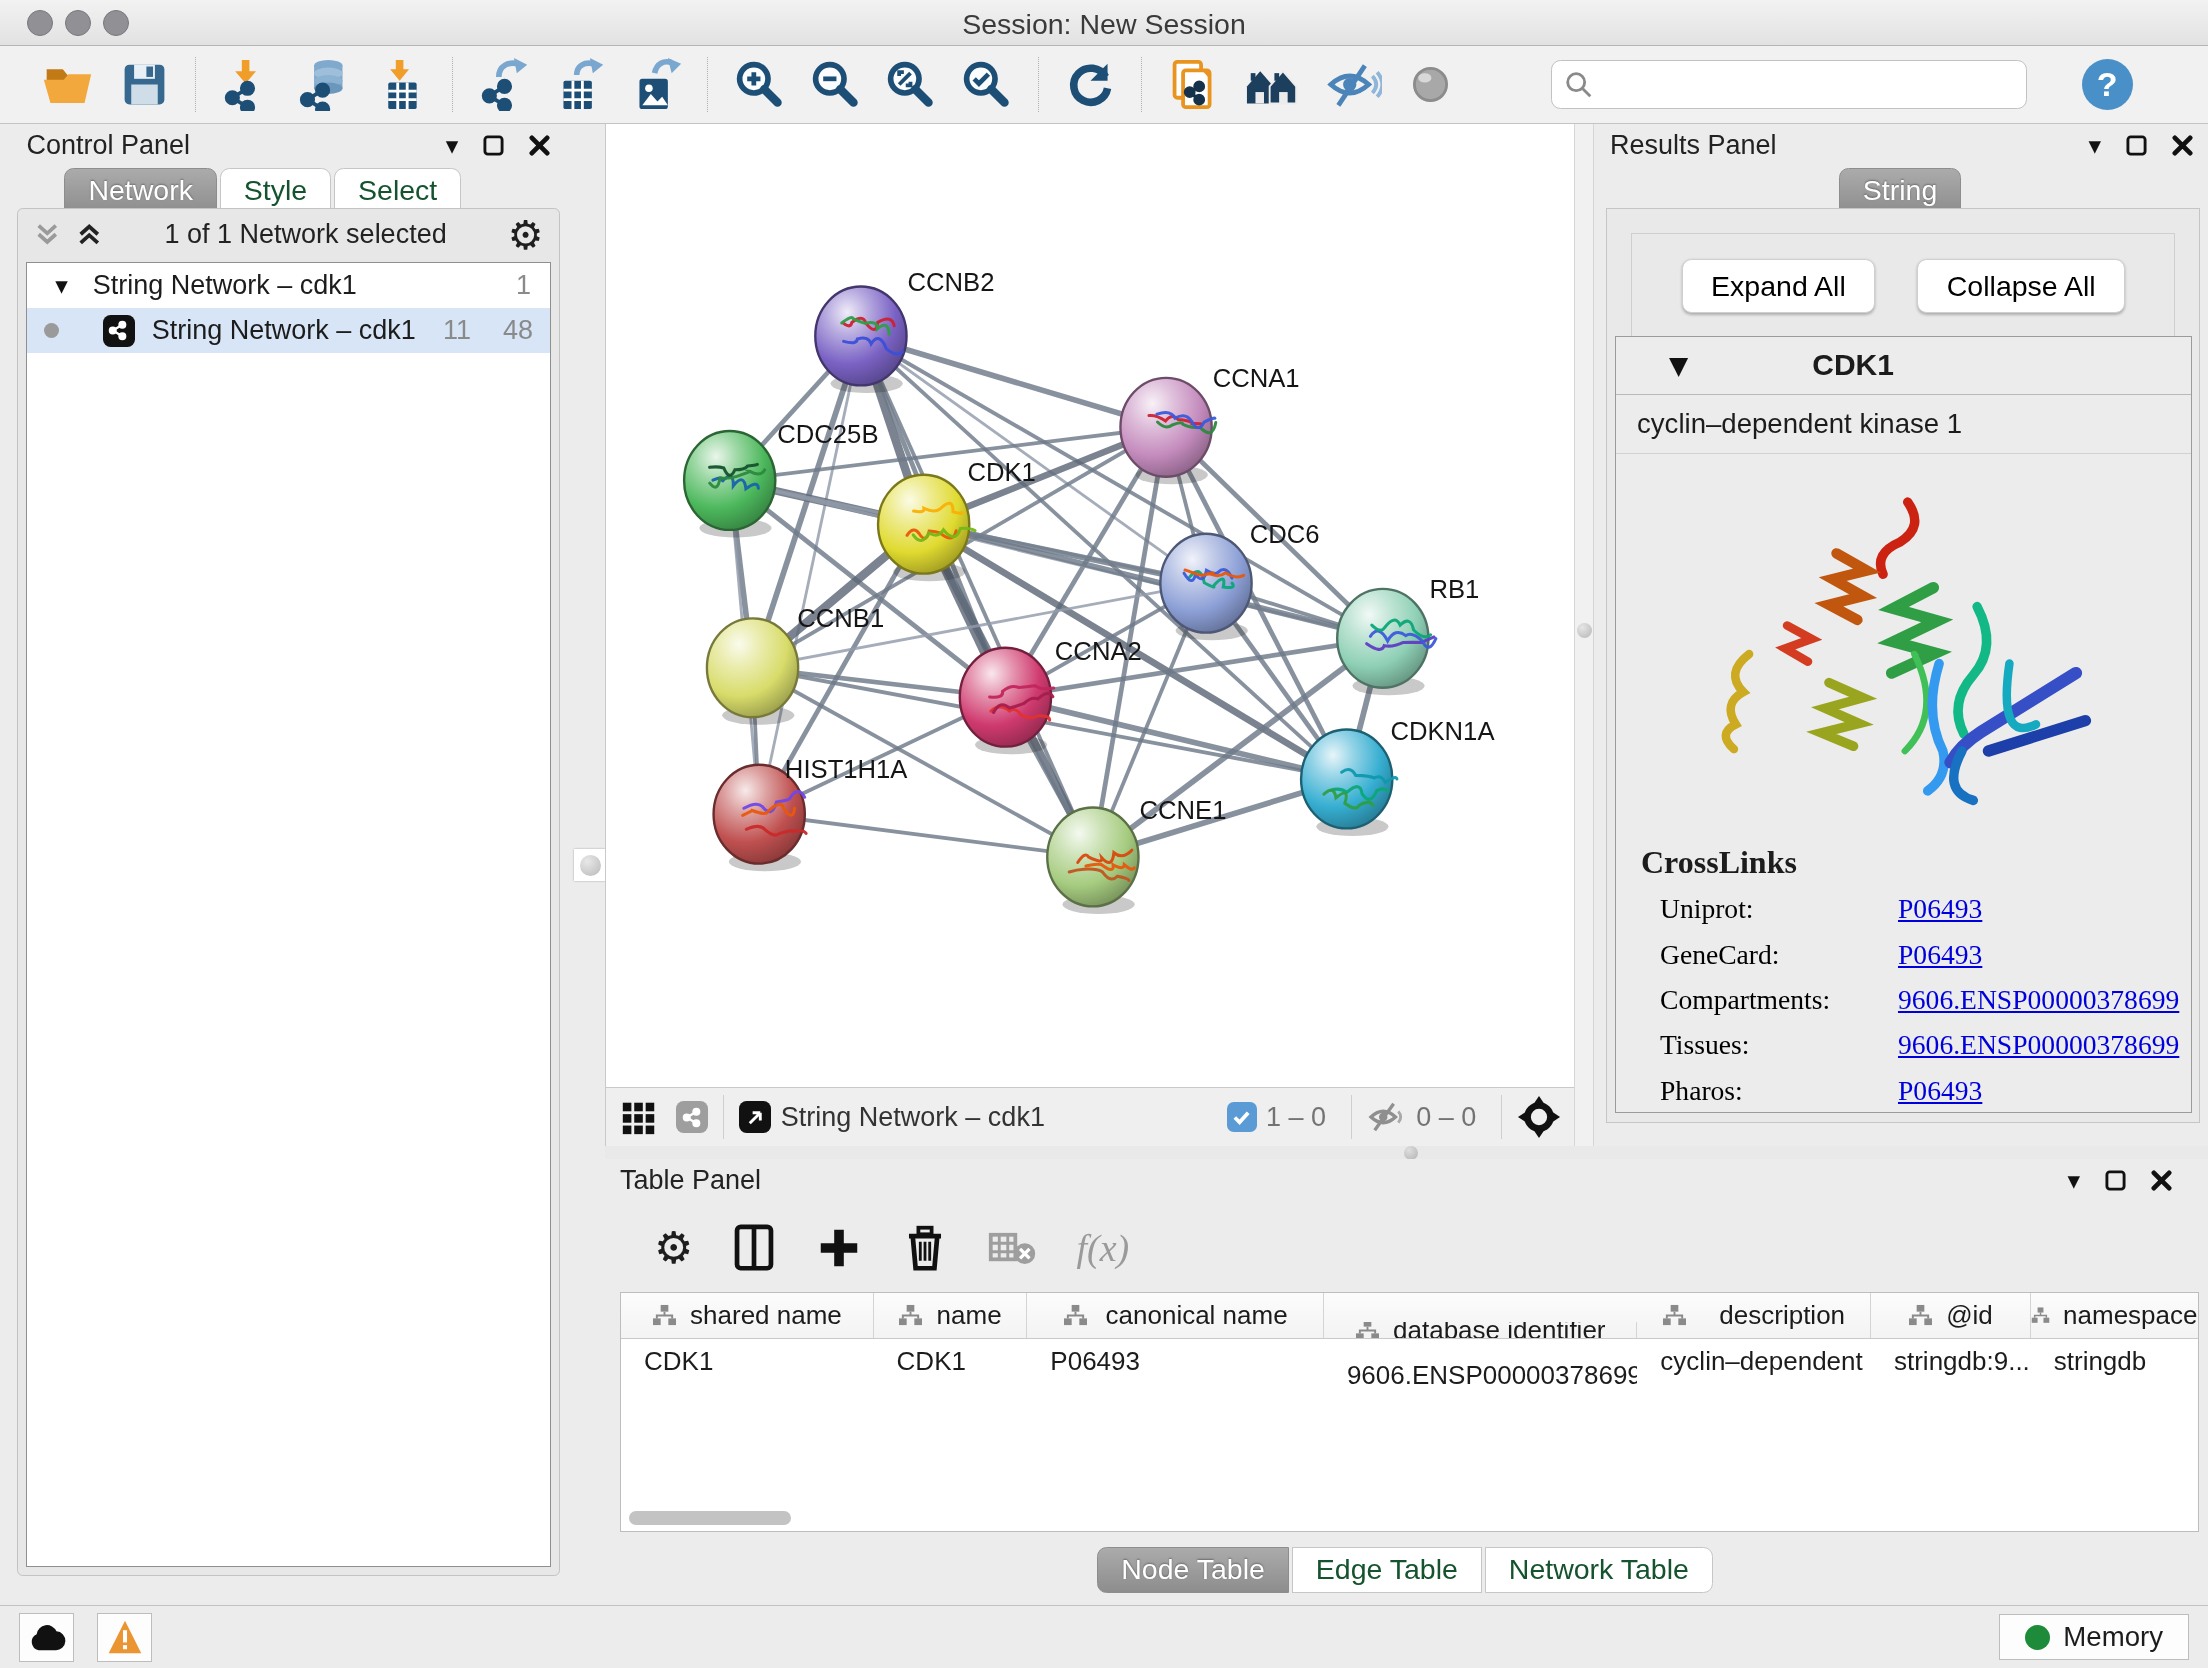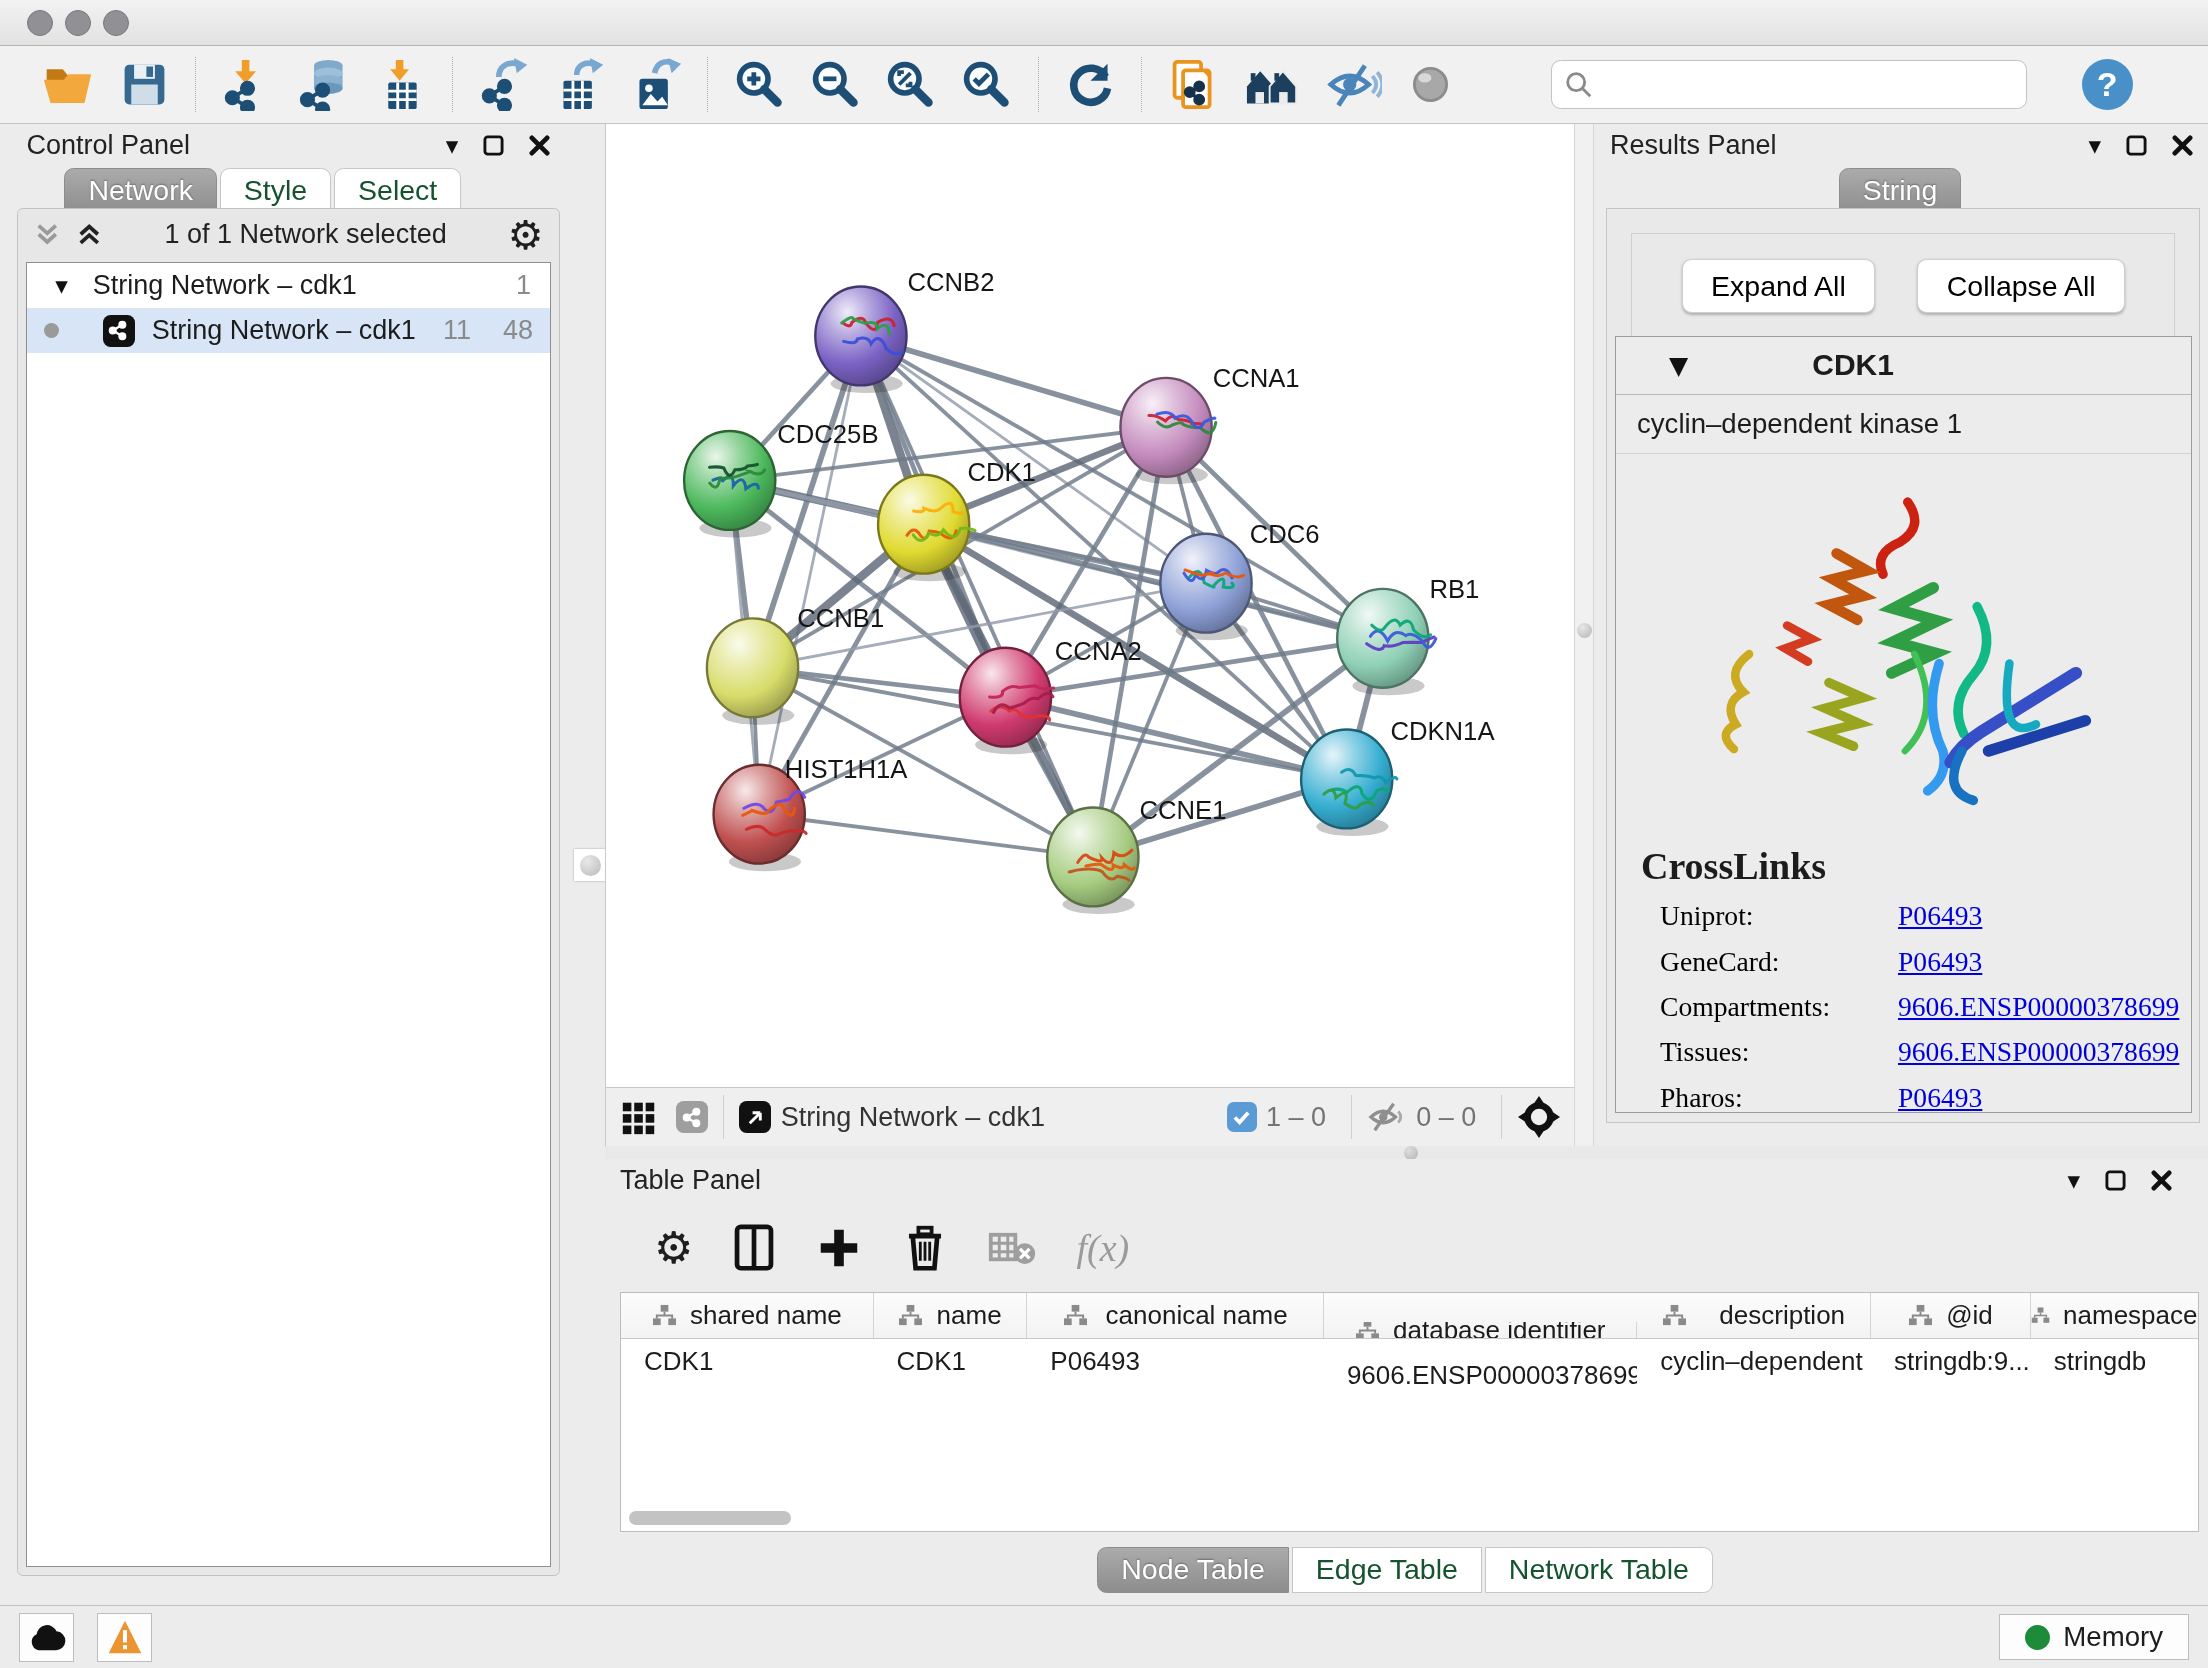--- a/index.html
+++ b/index.html
@@ -77,21 +77,21 @@
   .rp-btn { background:#fff; border:1px solid #cfcfcf; border-radius:9.5px; box-shadow:0 1.9px 2.9px rgba(0,0,0,.25);
     font-size:28.5px; padding:9.5px 28.5px; }
   #rp-section { position:absolute; left:7.6px; right:7.6px; top:127px; bottom:9.5px; border:1.9px solid #9b9b9b;
     background:#ececec; overflow:hidden; }
   #rp-sec-head { display:flex; align-items:center; padding:11.4px 0 11.4px 53px; }
   #rp-gene { font-size:30px; font-weight:bold; margin-left:124px; }
   #rp-sec-body { border-top:1px solid #b9b9b9; }
   #rp-desc { border:1px solid #d2d2d2; border-width:0 0 1px 0; padding:13.3px 0 13.3px 21px; font-size:27.6px; }
   #protein-img { margin:11.4px auto 0; }
   .serif { font-family:"Liberation Serif",serif; }
-  #xl-title { font-size:38px; font-weight:bold; padding:17px 0 5.7px 25px; }
+  #xl-title { font-size:32px; font-weight:bold; padding:17px 0 5.7px 25px; }
   .xrow { display:flex; font-size:27.6px; padding:6.7px 0 6.7px 44px; }
   .xlabel { width:238px; color:#000000; }
   .xlink { color:#0000dd; text-decoration:underline; }
 
   
   #hsplit { position:absolute; left:605px; top:1146px; right:0; height:13.3px; background:#e9e9e9; }
   #hsplit i { position:absolute; left:799px; top:0; width:14.3px; height:14.3px; border-radius:50%;
     background:radial-gradient(circle at 35% 30%, #dedede, #b2b2b2); }
 
   
@@ -119,20 +119,21 @@
 
   .gear { font-family:"DejaVu Sans",sans-serif; font-size:40px; color:#1e1e1e; line-height:1; }
 </style>
 </head>
 <body>
 
 <div id="titlebar">
   <span class="light" style="left:27px"></span>
   <span class="light" style="left:65px"></span>
   <span class="light" style="left:103px"></span>
+  <div id="window-title">Session: New Session</div>
 </div>
 
 <div id="toolbar">
   <button class="tbtn">
     <svg width="55" height="53" viewBox="0 0 56 56">
       <path d="M6 12h17l5 6h22v6H6z" fill="#c27a16"></path>
         <path d="M3 22h21l5-6h24L46 48H10z" fill="#f2a83c" transform="translate(0,2) scale(1,0.95)"></path>
     </svg>
   </button>
   <button class="tbtn">

